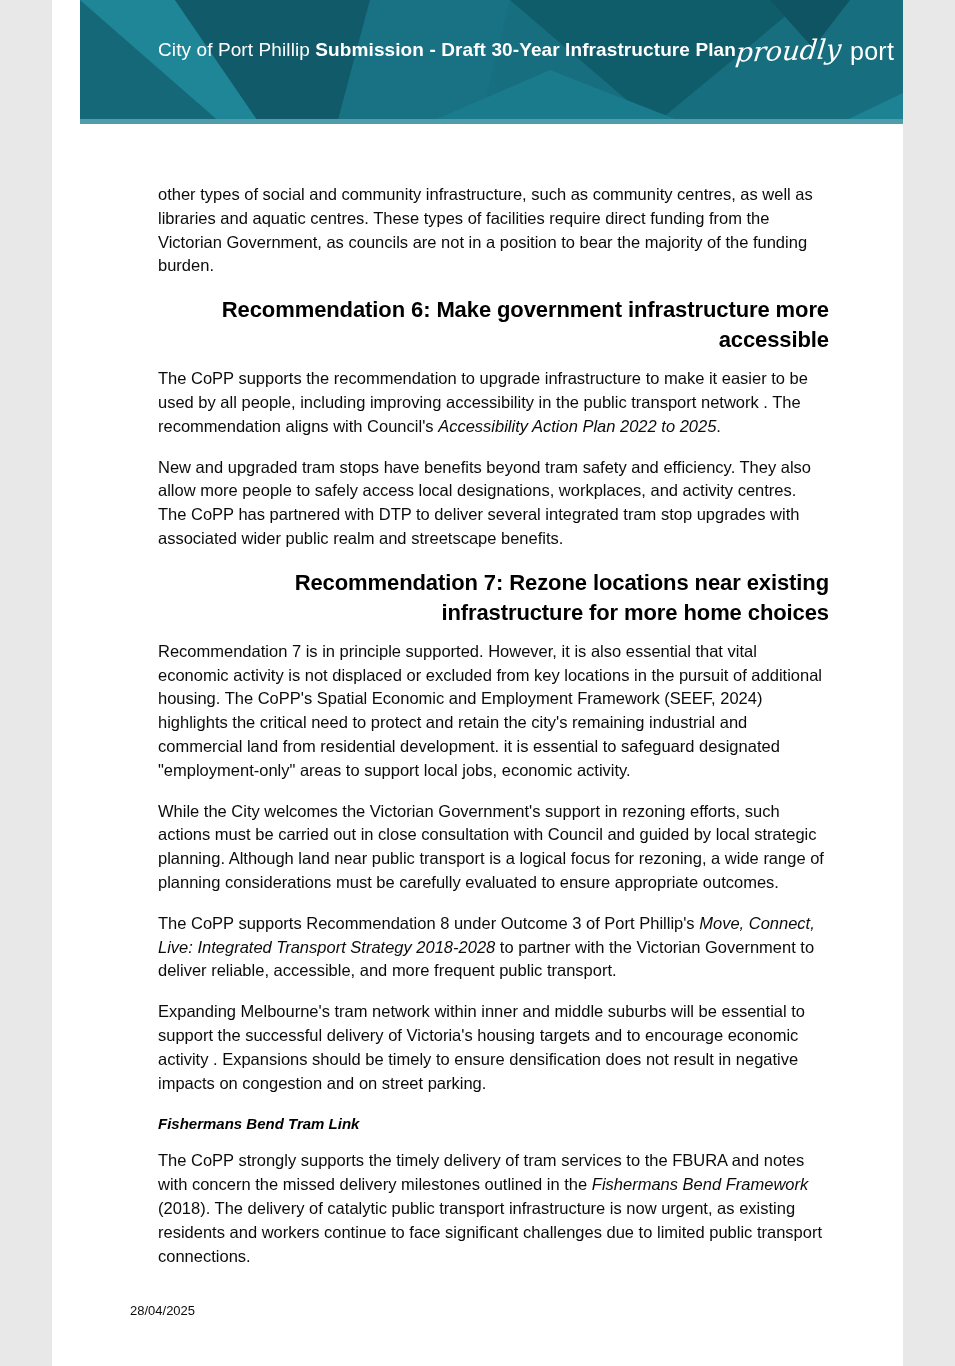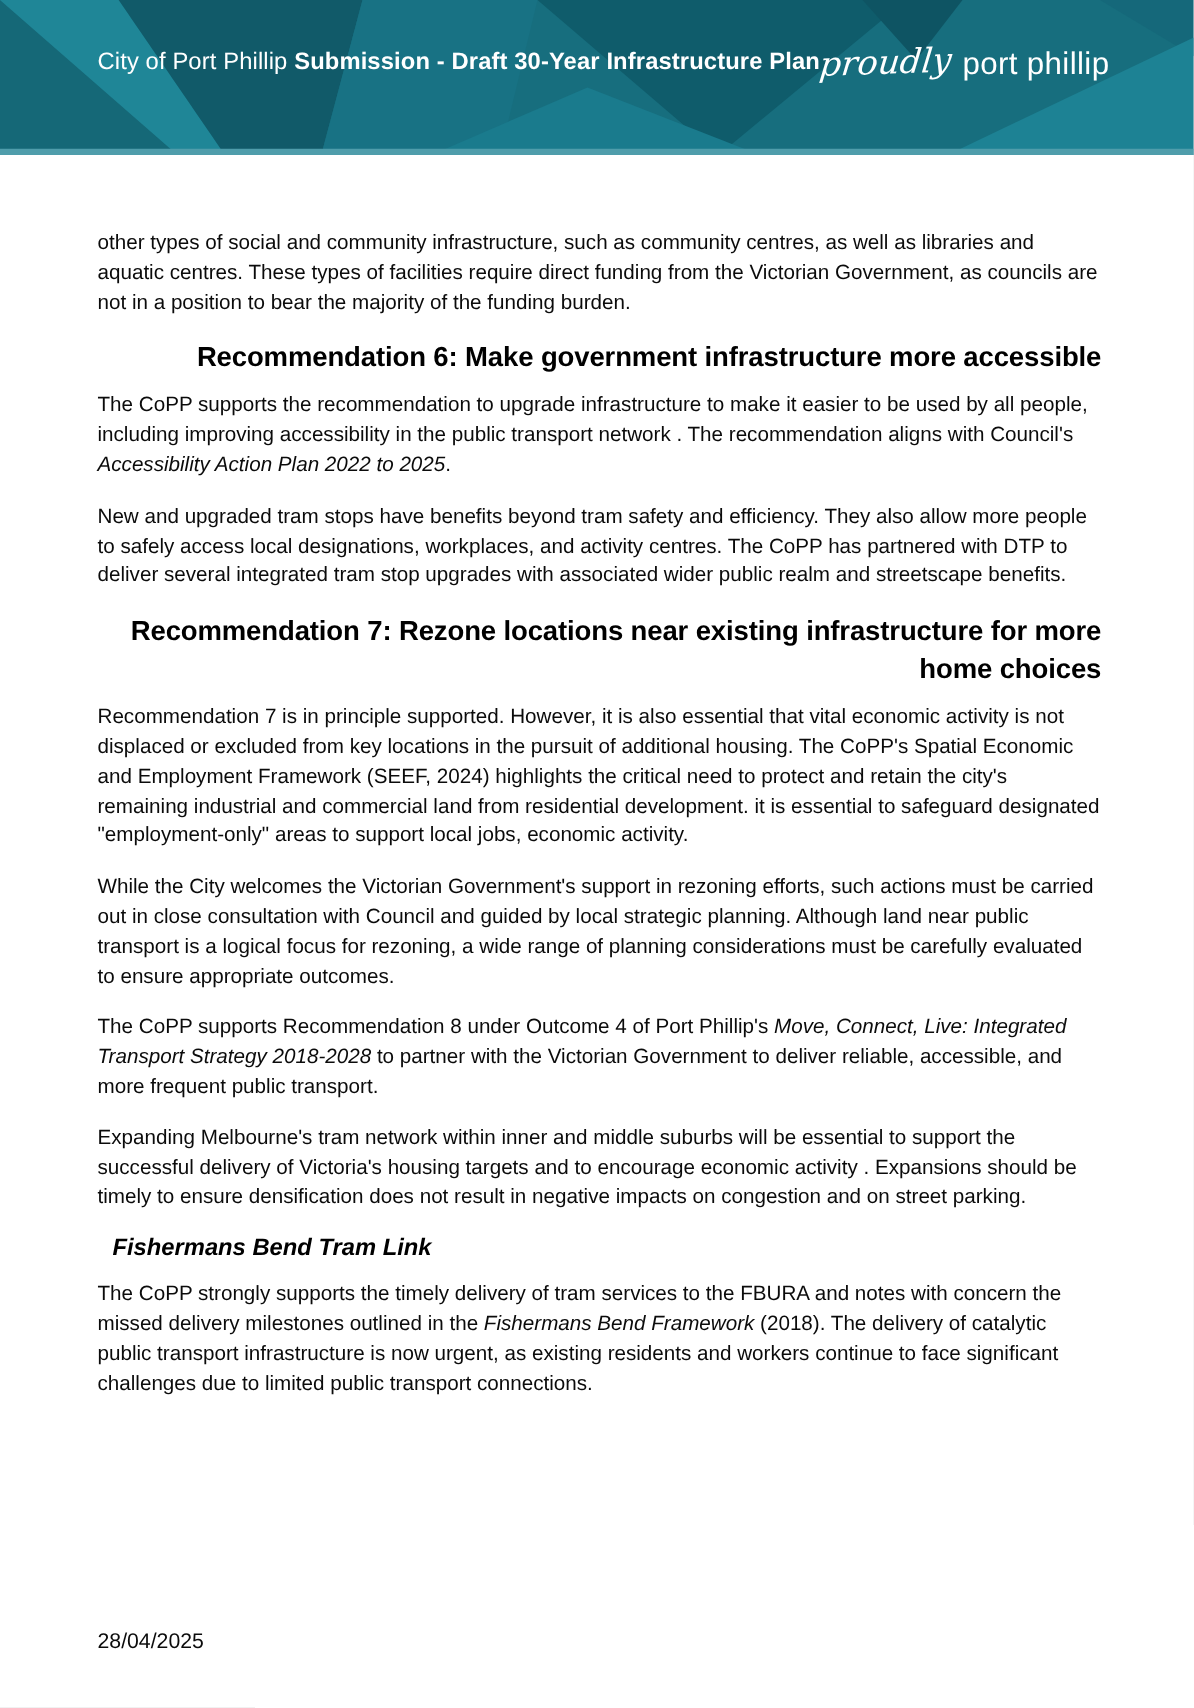--- a/index.html
+++ b/index.html
@@ -1,25 +1,26 @@
 <!DOCTYPE html>
 <html><head>
 <meta charset="utf-8">
 <style>
   * { box-sizing: border-box; }
   html, body { margin: 0; padding: 0; background: #e8e8e8; }
   .page {
     position: relative;
-    width: 955px;
+    width: 851px;
     height: 1366px;
     margin: 0 auto;
     background: #ffffff;
     font-family: "Liberation Sans", sans-serif;
     color: #0b0b0b;
     overflow: hidden;
+    padding-left: 28px;
   }
   
   .banner { position: relative; width: 955px; height: 124px; }
   .banner svg { display: block; width: 955px; height: 124px; }
   .banner-content {
     position: absolute; left: 0; top: 0; right: 0; height: 100px;
     display: flex; align-items: center; justify-content: space-between;
     padding: 0 74px 0 78px; color: #ffffff;
   }
   .doc-title { font-size: 19px; letter-spacing: 0.1px; white-space: nowrap; }
@@ -36,28 +37,28 @@
     padding: 47px 74px 0 78px;
     font-size: 16.5px;
     line-height: 23.8px;
   }
   .content p { margin: 12px 0 17px 0; }
   .content h2 {
     font-size: 22px; line-height: 30px; font-weight: 700;
     margin: 4px 0 10px 0; letter-spacing: -0.1px; color: #000; text-align: right;
   }
   .content h3 {
-    font-size: 19px; line-height: 24px; font-weight: 700; font-style: italic;
-    margin: 0 0 13px 12px; color: #000;
+    font-size: 15px; line-height: 24px; font-weight: 700; font-style: italic;
+    margin: 0 0 13px 0; color: #000;
   }
   .content em { font-style: italic; }
   
   .footer-date {
     position: absolute; left: 78px; top: 1303px;
-    font-size: 17px; color: #0b0b0b;
+    font-size: 13px; color: #0b0b0b;
   }
 </style>
 </head>
 <body>
 
 <div class="page">
 
   <div class="banner">
     <svg viewBox="0 0 955 124" preserveAspectRatio="none">
       <rect x="0" y="0" width="955" height="124" fill="#176e7e"></rect>
@@ -93,21 +94,21 @@
 
     <p>New and upgraded tram stops have benefits beyond tram safety and efficiency. They also allow more people to safely access local designations, workplaces, and activity centres. The CoPP has partnered with DTP to deliver several integrated tram stop upgrades with associated wider public realm and streetscape benefits.</p>
 
     <h2>Recommendation 7: Rezone locations near existing infrastructure for more home choices</h2>
 
     <p>Recommendation 7 is in principle supported. However, it is also essential that vital economic activity is not displaced or excluded from key locations in the pursuit of additional housing. The CoPP's Spatial Economic and Employment Framework (SEEF, 2024) highlights the critical need to protect and retain the city's remaining industrial and commercial land from residential development. it is essential to safeguard designated "employment-only" areas to support local jobs, economic activity.</p>
 
     <p>While the City welcomes the Victorian Government's support in rezoning efforts, such actions must be carried out in close consultation with Council and guided by local strategic planning. Although land near public transport is a logical focus for rezoning, a wide range of planning considerations must be carefully evaluated to ensure appropriate outcomes.</p>
 
 
-    <p><span>The CoPP supports Recommendation 8 under Outcome 4 of Port Phillip's </span><em>Move, Connect, Live: Integrated Transport Strategy 2018-2028</em><span> to partner with the Victorian Government to deliver reliable, accessible, and more frequent public transport.</span></p>
+    <p><span>The CoPP supports Recommendation 8 under Outcome 3 of Port Phillip's </span><em>Move, Connect, Live: Integrated Transport Strategy 2018-2028</em><span> to partner with the Victorian Government to deliver reliable, accessible, and more frequent public transport.</span></p>
 
     <p>Expanding Melbourne's tram network within inner and middle suburbs will be essential to support the successful delivery of Victoria's housing targets and to encourage economic activity . Expansions should be timely to ensure densification does not result in negative impacts on congestion and on street parking.</p>
 
     <h3>Fishermans Bend Tram Link</h3>
 
     <p><span>The CoPP strongly supports the timely delivery of tram services to the FBURA and notes with concern the missed delivery milestones outlined in the </span><em>Fishermans Bend Framework</em><span> (2018). The delivery of catalytic public transport infrastructure is now urgent, as existing residents and workers continue to face significant challenges due to limited public transport connections.</span></p>
 
   </div>
 
   <div class="footer-date">28/04/2025</div>

